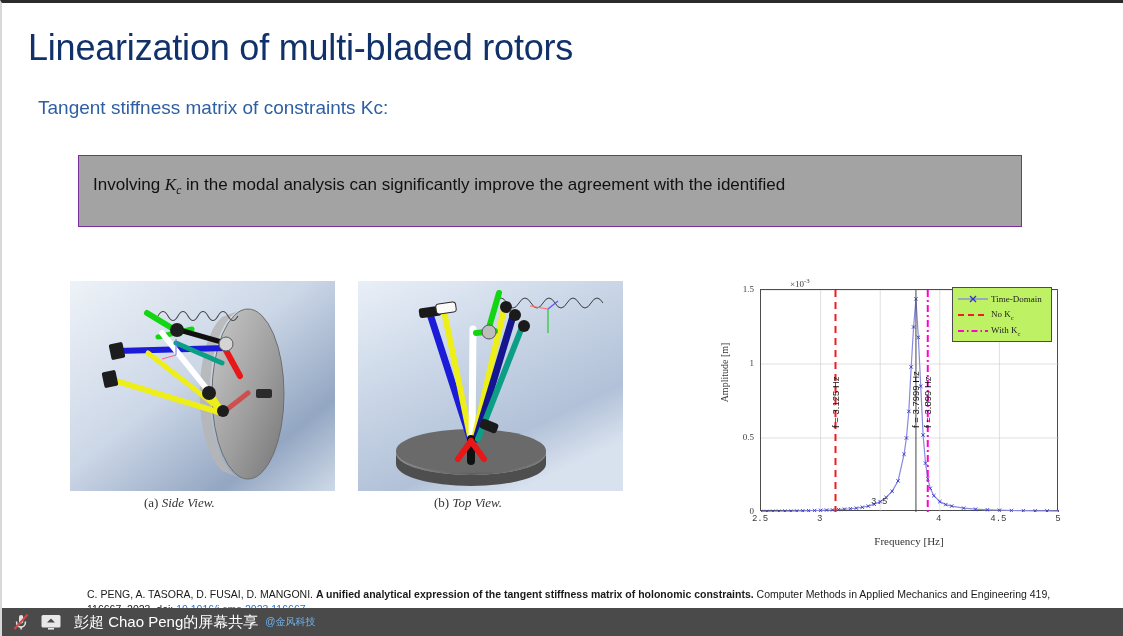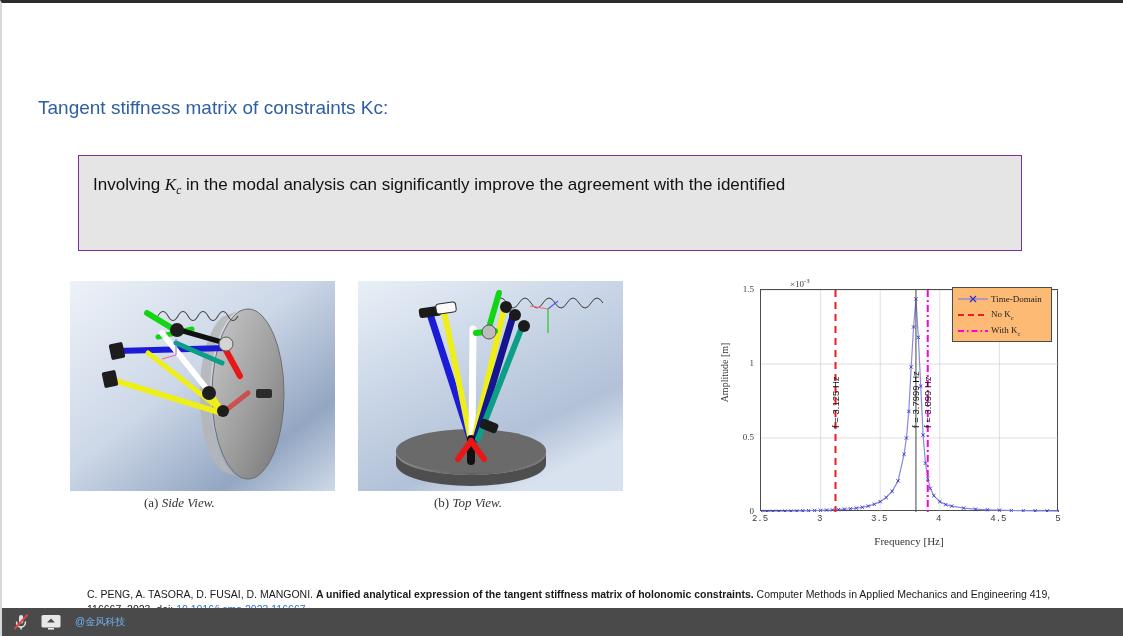--- a/index.html
+++ b/index.html
@@ -24,22 +24,22 @@
     font-size:36px; color:#11316b; letter-spacing:-0.2px;
     white-space:nowrap;
   }
   #subtitle {
     position:absolute; left:36px; top:94px;
     font-size:19px; color:#2e5fa3; white-space:nowrap;
   }
 
   
   #callout {
-    position:absolute; left:76px; top:152px; width:944px; height:96px;
-    background:#e5e5e5; border:1.5px solid #7a2f9e;
+    position:absolute; left:76px; top:152px; width:944px; height:72px;
+    background:#a3a3a3; border:1.5px solid #7a2f9e;
     padding:12px 14px 0 14px;
   }
   .callout-line {
     font-size:17px; color:#111; line-height:34px; white-space:nowrap;
   }
   .kc-ital { font-family:"Liberation Serif", serif; font-style:italic; }
   .kc-ital sub { font-size:0.68em; }
 
   
   #fig7 { position:absolute; left:60px; top:278px; width:580px; height:270px; }
@@ -93,21 +93,21 @@
     font-family:"Liberation Serif", serif; font-size:9px; color:#3b3b3b;
   }
   #expmul sup { font-size:0.75em; }
   .vline-label {
     position:absolute; font-family:"Liberation Sans", sans-serif; font-size:9.5px;
     color:#111; white-space:nowrap;
     transform:rotate(-90deg); transform-origin:left bottom;
   }
   #legend {
     position:absolute; left:250px; top:12px; width:100px; height:55px;
-    background:#fdba74; border:1px solid #4c4c4c; padding:3px 4px;text-align:right;
+    background:#bef264; border:1px solid #4c4c4c; padding:3px 4px;text-align:right;
   }
   .leg-row { display:flex; align-items:center; height:16px; }
   .leg-mark { width:32px; height:12px; flex:0 0 32px; }
   .leg-text {
     font-family:"Liberation Serif", serif; font-size:9px; color:#222;
     margin-left:2px; white-space:nowrap;
   }
   .leg-text sub { font-size:0.72em; }
   #fig8cap {
     position:absolute; left:0; top:270px; width:370px; text-align:center;
@@ -137,20 +137,21 @@
   #share-handle {
     font-size:10px; color:#6fb2ee; margin-left:7px; white-space:nowrap;
   }
   #bar-spacer { flex:1; }
 </style>
 </head>
 <body>
 
 <div id="slide">
 
+  <div id="title">Linearization of multi-bladed rotors</div>
   <div id="subtitle">Tangent stiffness matrix of constraints Kc:</div>
 
   <div id="callout">
     <div class="callout-line">
       <span>Involving</span>
       <span class="kc-ital"><span>K</span><sub>c</sub></span>
       <span>in the modal analysis can significantly improve the agreement with the identified</span>
     </div>
   </div>
 
@@ -349,21 +350,21 @@
 
     <div id="ticks-y">
         <div class="ylab" style="left: 18px; top: 231px;">0</div>
         <div class="ylab" style="left: 18px; top: 157px;">0.5</div>
         <div class="ylab" style="left: 18px; top: 83px;">1</div>
         <div class="ylab" style="left: 18px; top: 9px;">1.5</div>
       </div>
     <div id="ticks-x">
         <div class="xlab" style="left: 43px; top: 239px;">2.5</div>
         <div class="xlab" style="left: 102.6px; top: 239px;">3</div>
-        <div class="xlab" style="left: 162.2px; top: 239px;">3.5</div>
+        <div class="xlab" style="left: 162.2px; top: 222px;">3.5</div>
         <div class="xlab" style="left: 221.8px; top: 239px;">4</div>
         <div class="xlab" style="left: 281.4px; top: 239px;">4.5</div>
         <div class="xlab" style="left: 341px; top: 239px;">5</div>
       </div>
     <div id="vline-labels">
         <div class="vline-label" style="left: 138.5px; top: 142px;">f = 3.125 Hz</div>
         <div class="vline-label" style="left: 230.761px; top: 142px;">f = 3.899 Hz</div>
         <div class="vline-label" style="left: 218.948px; top: 142px;">f = 3.7999 Hz</div>
       </div>
 
@@ -413,17 +414,18 @@
         <line x1="3.5" y1="17" x2="16.5" y2="2.6" stroke="#e04545" stroke-width="2"></line>
       </svg>
     </div>
     <div class="bar-icon">
       <svg width="22" height="18" viewBox="0 0 22 18">
         <rect x="1.5" y="2" width="19" height="12.5" rx="1.6" fill="#e8e8e8"></rect>
         <rect x="8" y="15" width="6" height="1.6" fill="#e8e8e8"></rect>
         <path d="M11 5.4 L15 9.6 L7 9.6 Z" fill="#4a4a4a"></path>
       </svg>
     </div>
+    <span id="share-label">彭超 Chao Peng的屏幕共享</span>
     <span id="share-handle">@金风科技</span>
     <div id="bar-spacer"></div>
   </div>
 
 </div>
 
 </body></html>

